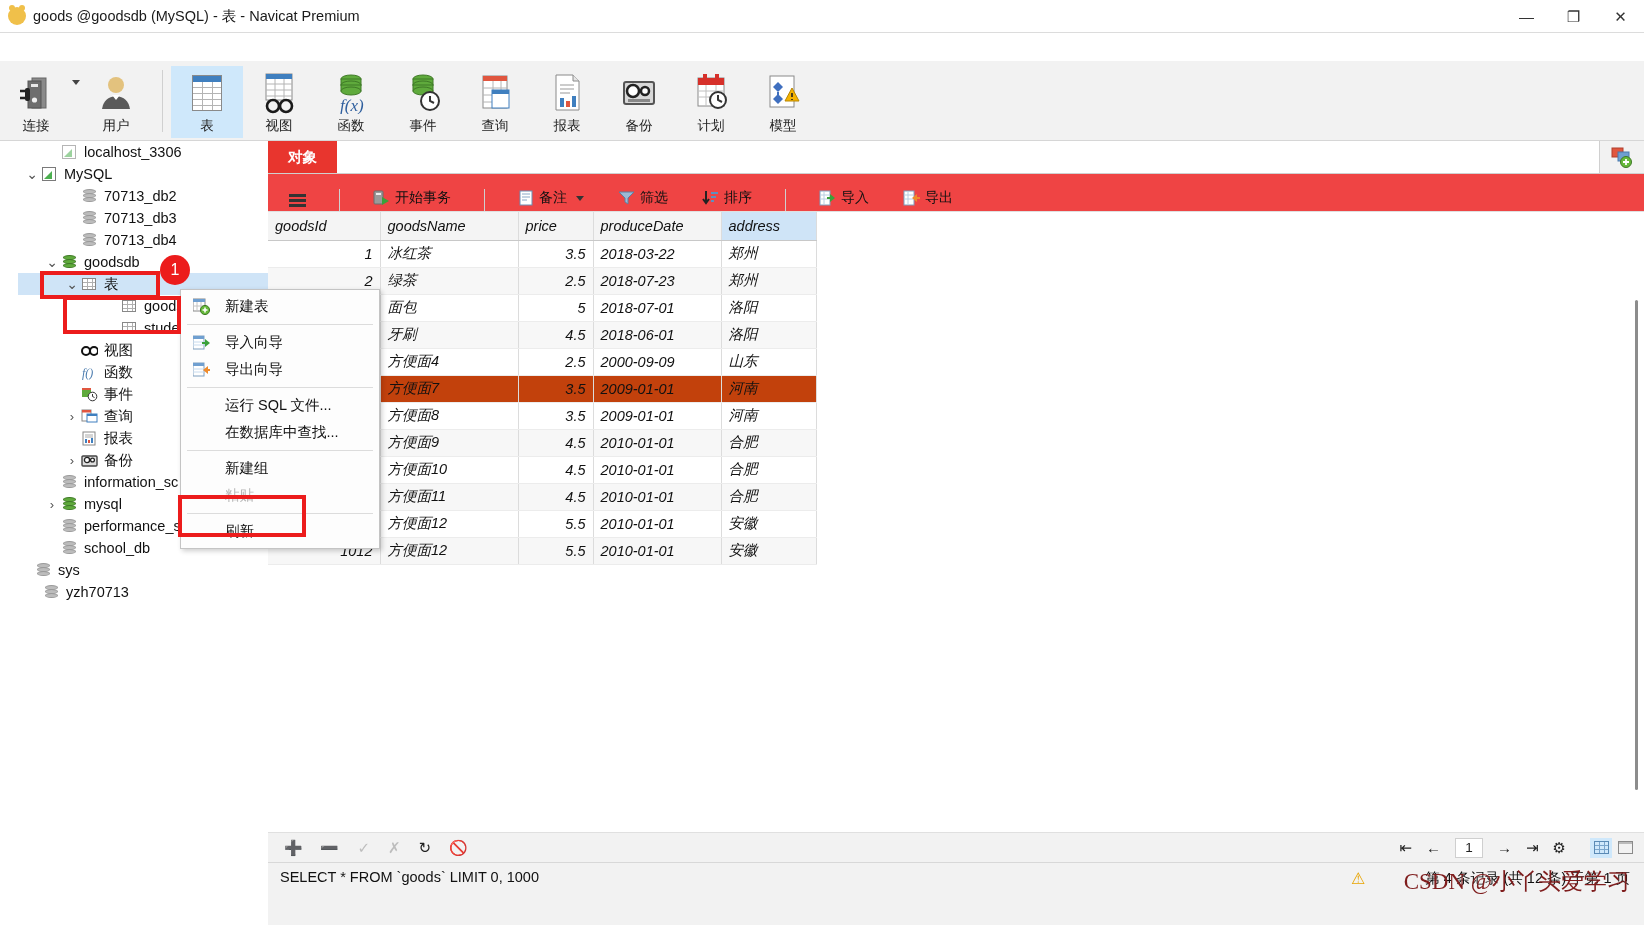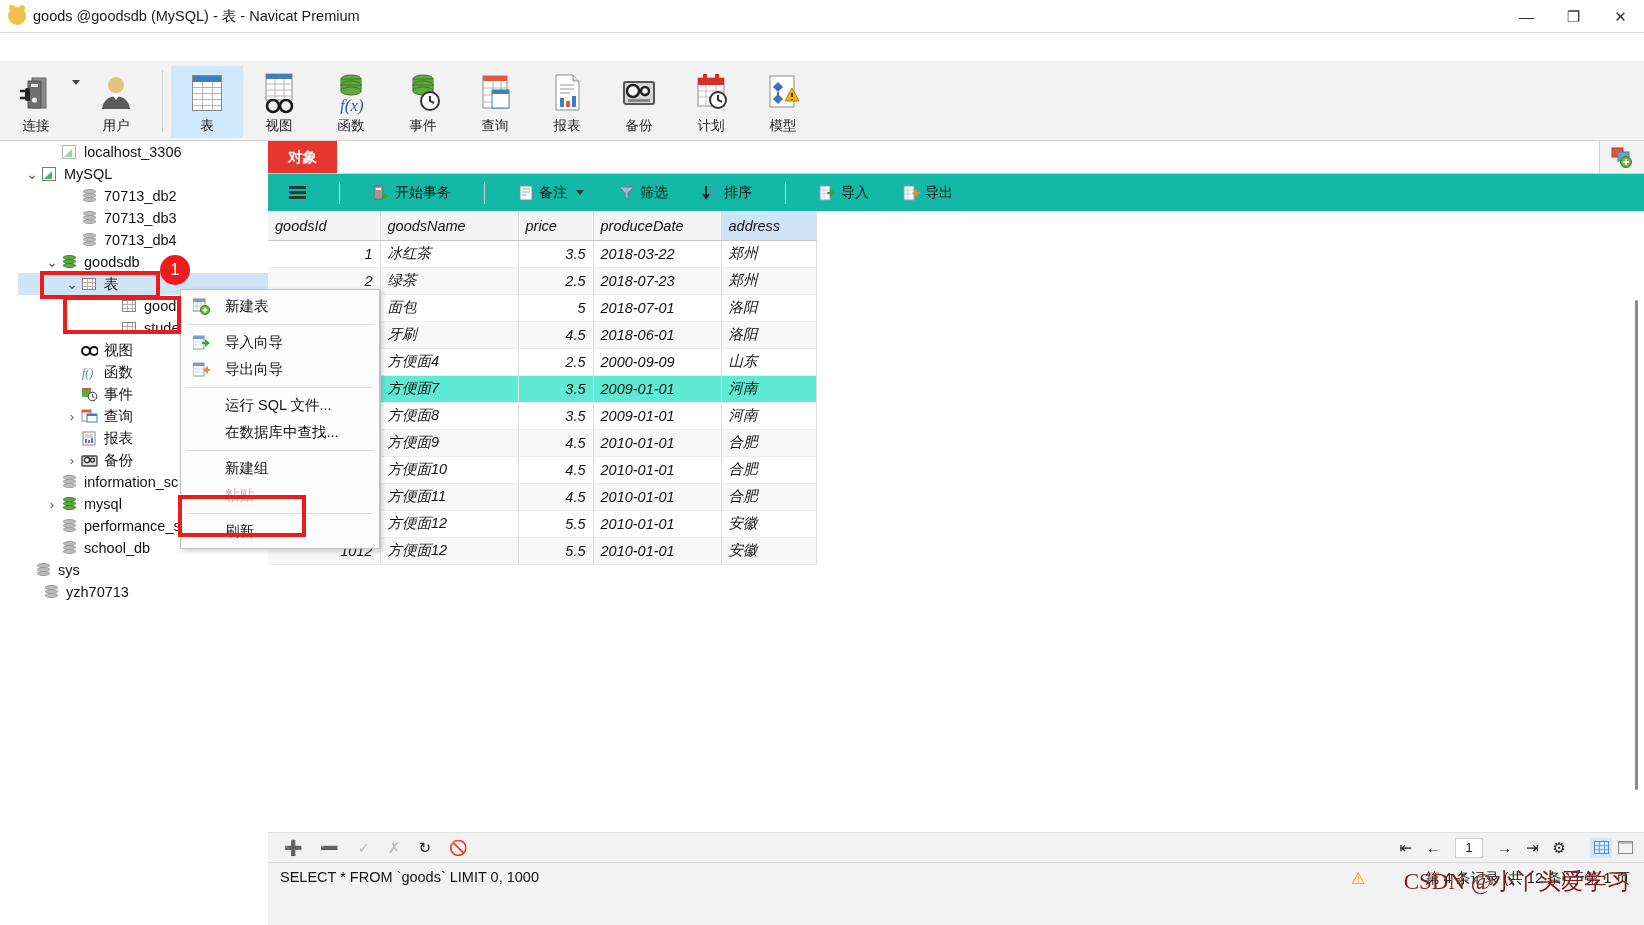--- a/index.html
+++ b/index.html
@@ -110,21 +110,21 @@
     display:flex; align-items:center; padding:0 14px; font-size:14.5px;
     background:#fff; border-right:1px solid #d0d0d0; color:#111; white-space:nowrap;
   }
   .tab.obj { background:#e8352e; color:#fff; font-weight:bold; padding:0 20px; border-right:none; }
   .tabspacer{ flex:1; background:#fff; border-right:1px solid #d0d0d0;}
   .newtab{ width:44px; display:flex; align-items:center; justify-content:center; background:#f2f2f2;}
 
   
   .gridbar {
     position:absolute; left:268px; top:174px; width:1376px; height:38px;
-    background:#14b8a6; display:flex; align-items:center; padding-left:12px; gap:16px;
+    background:#ef4444; display:flex; align-items:flex-end; padding-left:12px; gap:16px;
     border-bottom:1px solid #e0e0e0;
   }
   .gbtn { display:flex; align-items:center; gap:5px; padding:4px 9px; font-size:14px; color:#111; white-space:nowrap;}
   .gsep{ width:1px; height:22px; background:#cfcfcf; margin:0 8px; }
   .hamburger{ width:17px; height:13px;
     background:repeating-linear-gradient(to bottom,#333 0 3px,transparent 3px 5px); }
 
   
   .gridwrap {
     position:absolute; left:268px; top:212px; width:1376px; height:620px;
@@ -136,21 +136,21 @@
     font-size:14.5px; color:#111; height:27px; padding:0 7px; overflow:hidden;
     white-space:nowrap;
   }
   table.dg th {
     background:#f4f4f4; font-weight:normal; text-align:left; height:28px;
     border-bottom:1px solid #c8c8c8;
   }
   table.dg th.hsel{ background:#cfe4f7; }
   td.num{ text-align:right; }
   tr.alt td{ background:#f7f7f7; }
-  tr.cur td{ background:#5eead4; }
+  tr.cur td{ background:#c2410c; }
 
   
   .vscroll{
     position:absolute; right:3px; top:300px; width:9px; height:490px;
     background:#fff;
   }
   .vscroll i{ display:block; width:3px; height:490px; margin:0 auto; background:#8c8c8c; border-radius:2px;}
 
   
   .ctxmenu{

